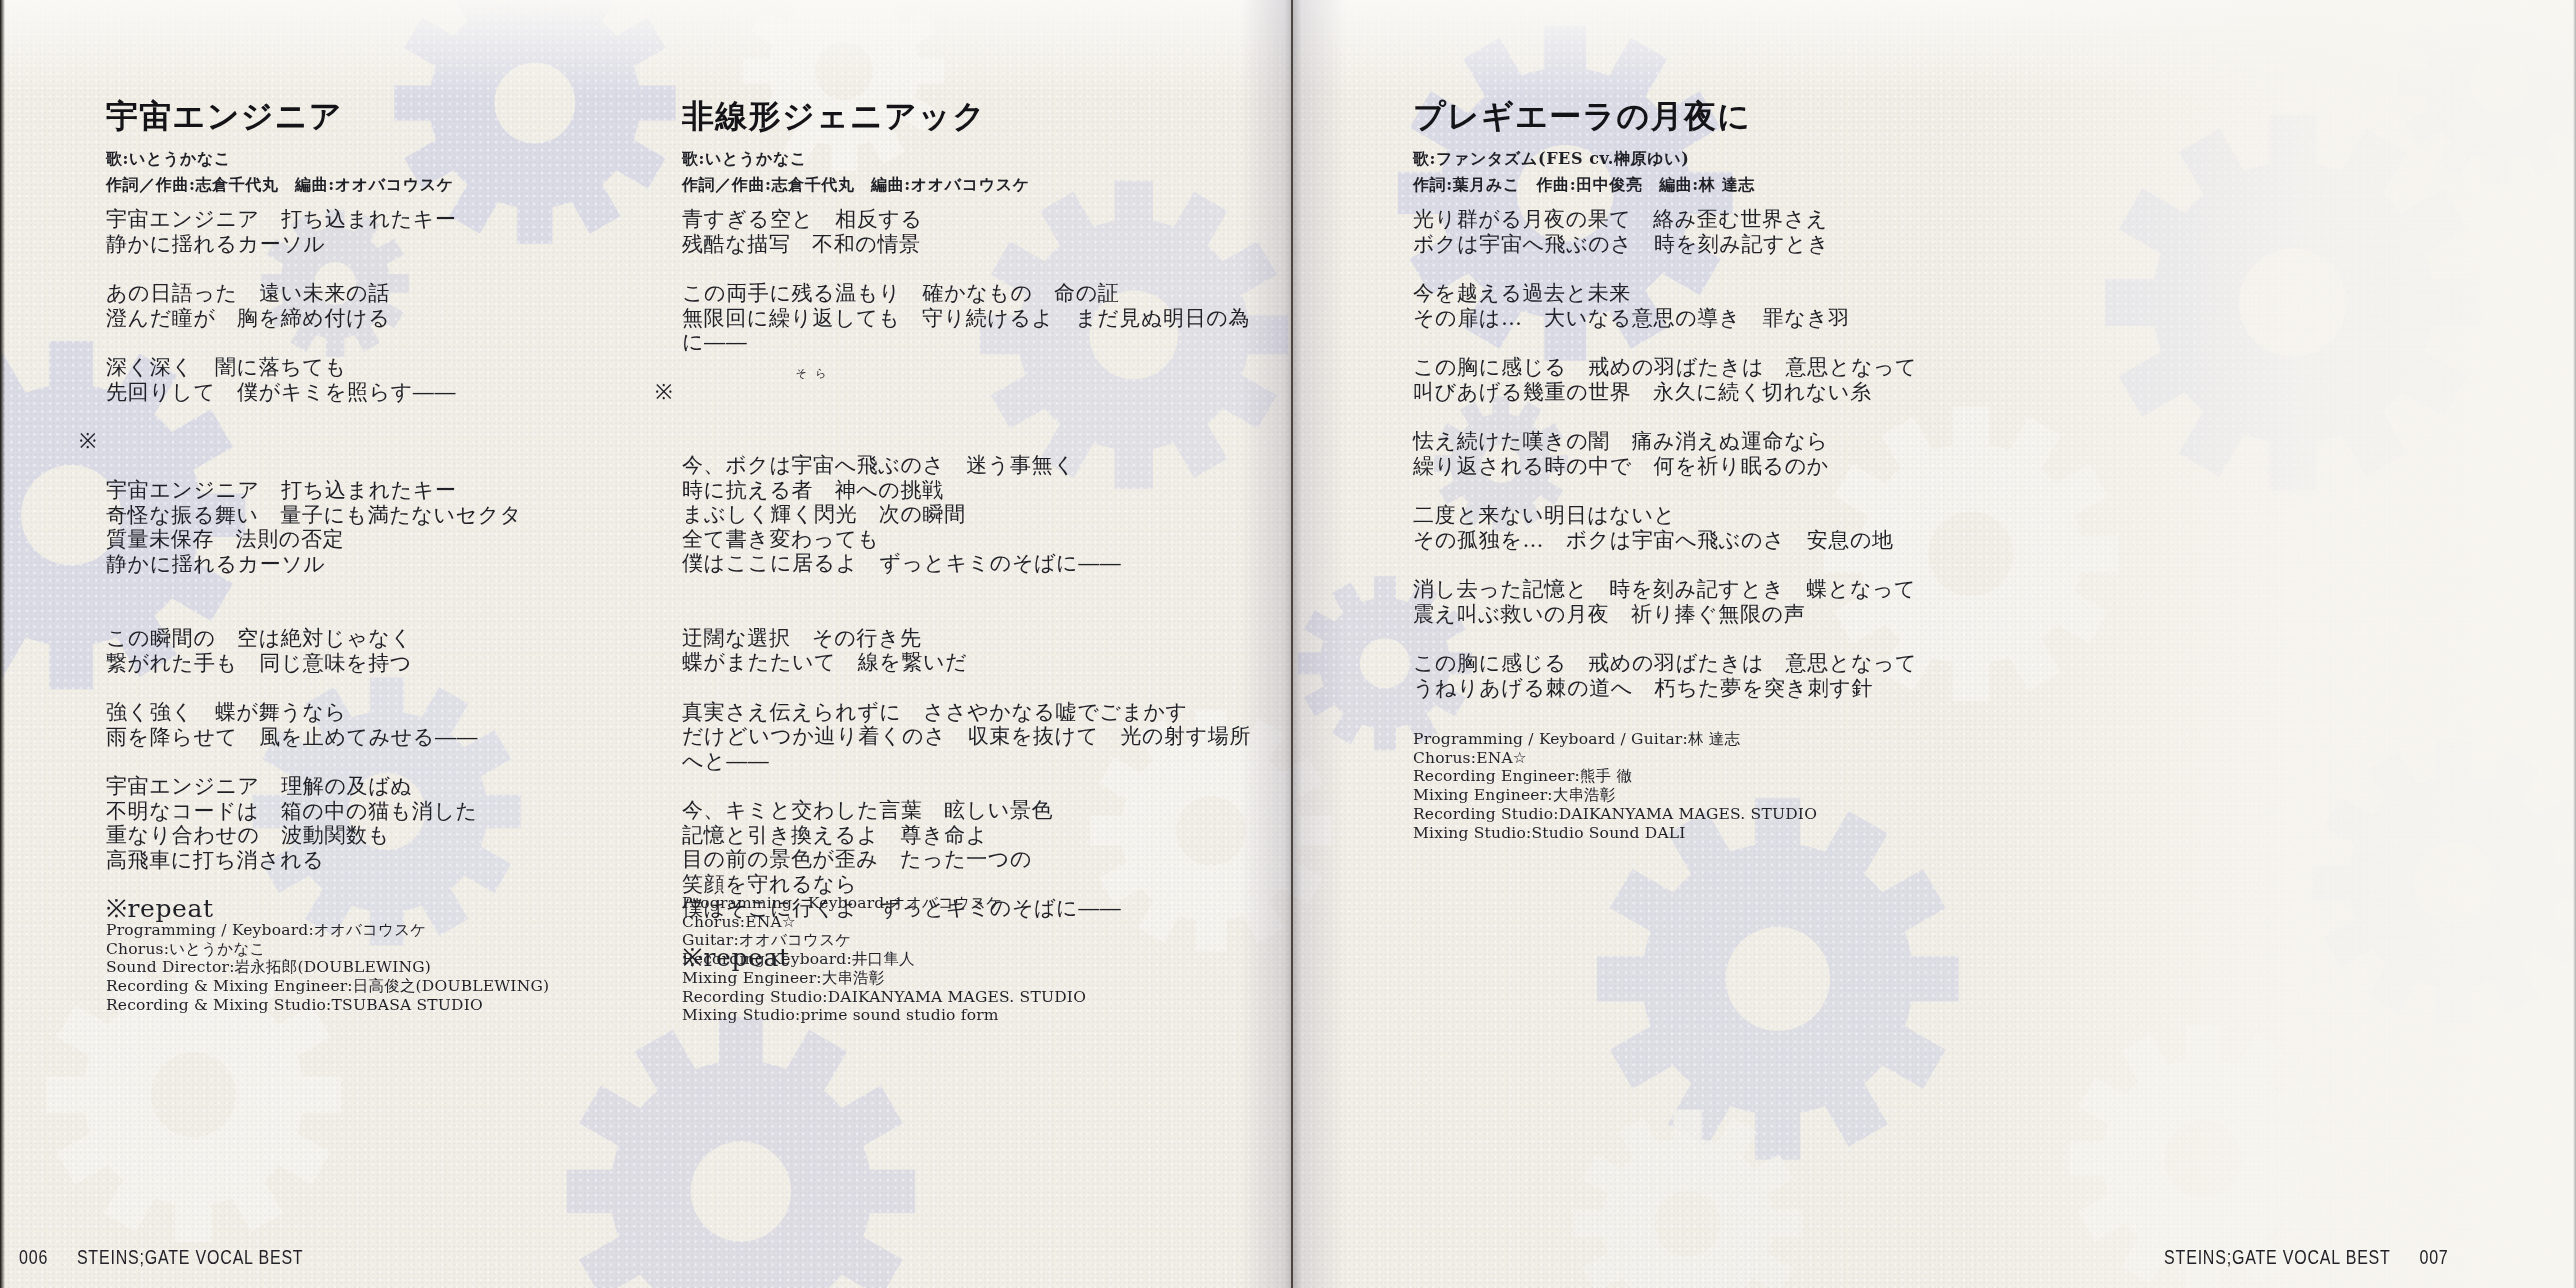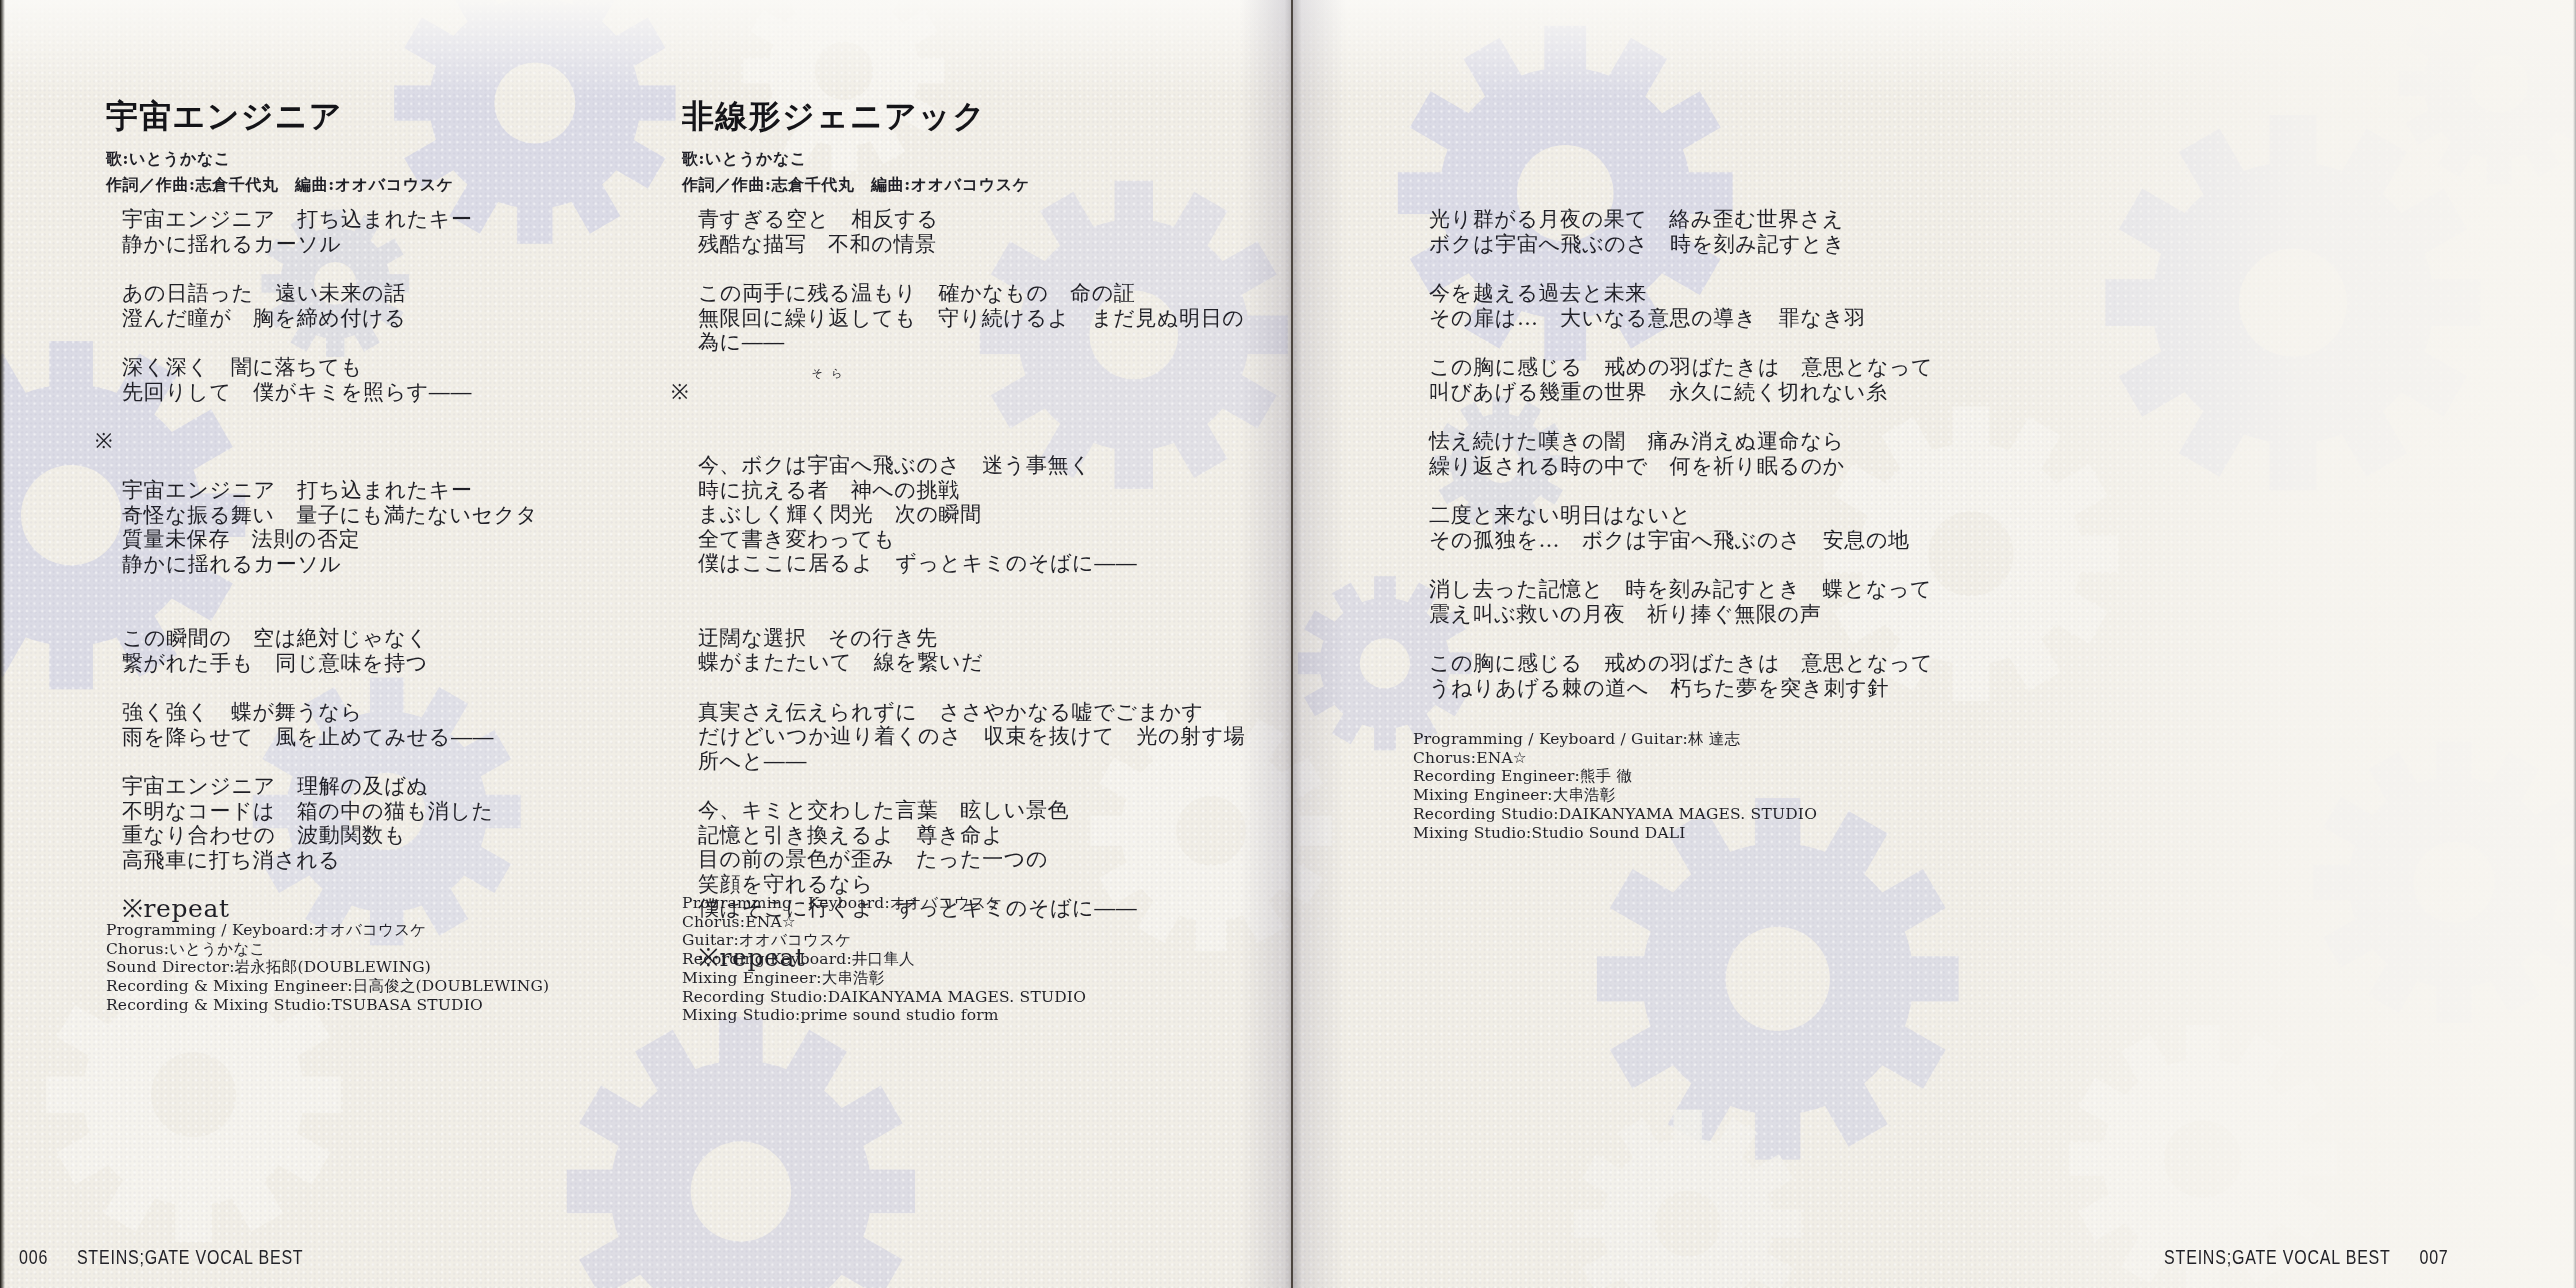--- a/index.html
+++ b/index.html
@@ -26,21 +26,21 @@
         background:linear-gradient(90deg,#14120d,rgba(20,18,13,0));}
   .edge-right{position:absolute;top:0;bottom:0;right:0;width:3.2px;z-index:4;
         background:linear-gradient(270deg,rgba(90,88,95,.45),rgba(90,88,95,0));}
 
   
   .song{position:absolute;top:0;height:100%;z-index:10;}
   .song-header{position:absolute;top:95px;left:0;}
   .song-title{font-size:32px;font-weight:700;margin:0;letter-spacing:1.3px;color:#141418;}
   .song-vocal{font-size:16px;font-weight:700;margin-top:9.7px;letter-spacing:0.6px;}
   .song-writers{font-size:16px;font-weight:700;margin-top:5.2px;letter-spacing:0.6px;}
-  .lyrics{position:absolute;top:207px;left:16px;}
+  .lyrics{position:absolute;top:207px;left:0;}
   .stanza{position:relative;font-size:21px;line-height:24.5px;margin:0 0 25px 0;
           white-space:pre-line;letter-spacing:0.6px;}
   .stanza.chorus{margin-bottom:50px;}
   .marker{position:absolute;left:-27px;top:0;}
   .furigana{position:absolute;top:-11.6px;left:100px;width:58px;line-height:1;
             font-size:11px;letter-spacing:8.4px;text-indent:8.4px;text-align:center;}
   .repeat-line{font-size:25px;}
   .staff{position:absolute;left:0;}
   .staff-line{font-size:15.5px;line-height:18.7px;letter-spacing:0.2px;}
 
@@ -180,20 +180,25 @@
       <div class="staff-line">Chorus:ENA☆</div>
       <div class="staff-line">Guitar:オオバコウスケ</div>
       <div class="staff-line">Recording Keyboard:井口隼人</div>
       <div class="staff-line">Mixing Engineer:大串浩彰</div>
       <div class="staff-line">Recording Studio:DAIKANYAMA MAGES. STUDIO</div>
       <div class="staff-line">Mixing Studio:prime sound studio form</div>
     </div>
   </section>
 
   <section class="song" style="left:1413px;width:902px;">
+    <header class="song-header">
+      <h1 class="song-title">プレギエーラの月夜に</h1>
+      <div class="song-vocal">歌:ファンタズム(FES cv.榊原ゆい)</div>
+      <div class="song-writers">作詞:葉月みこ　作曲:田中俊亮　編曲:林 達志</div>
+    </header>
     <div class="lyrics">
       <div class="stanza">光り群がる月夜の果て　絡み歪む世界さえ
 ボクは宇宙へ飛ぶのさ　時を刻み記すとき</div>
       <div class="stanza">今を越える過去と未来
 その扉は…　大いなる意思の導き　罪なき羽</div>
       <div class="stanza">この胸に感じる　戒めの羽ばたきは　意思となって
 叫びあげる幾重の世界　永久に続く切れない糸</div>
       <div class="stanza">怯え続けた嘆きの闇　痛み消えぬ運命なら
 繰り返される時の中で　何を祈り眠るのか</div>
       <div class="stanza">二度と来ない明日はないと

